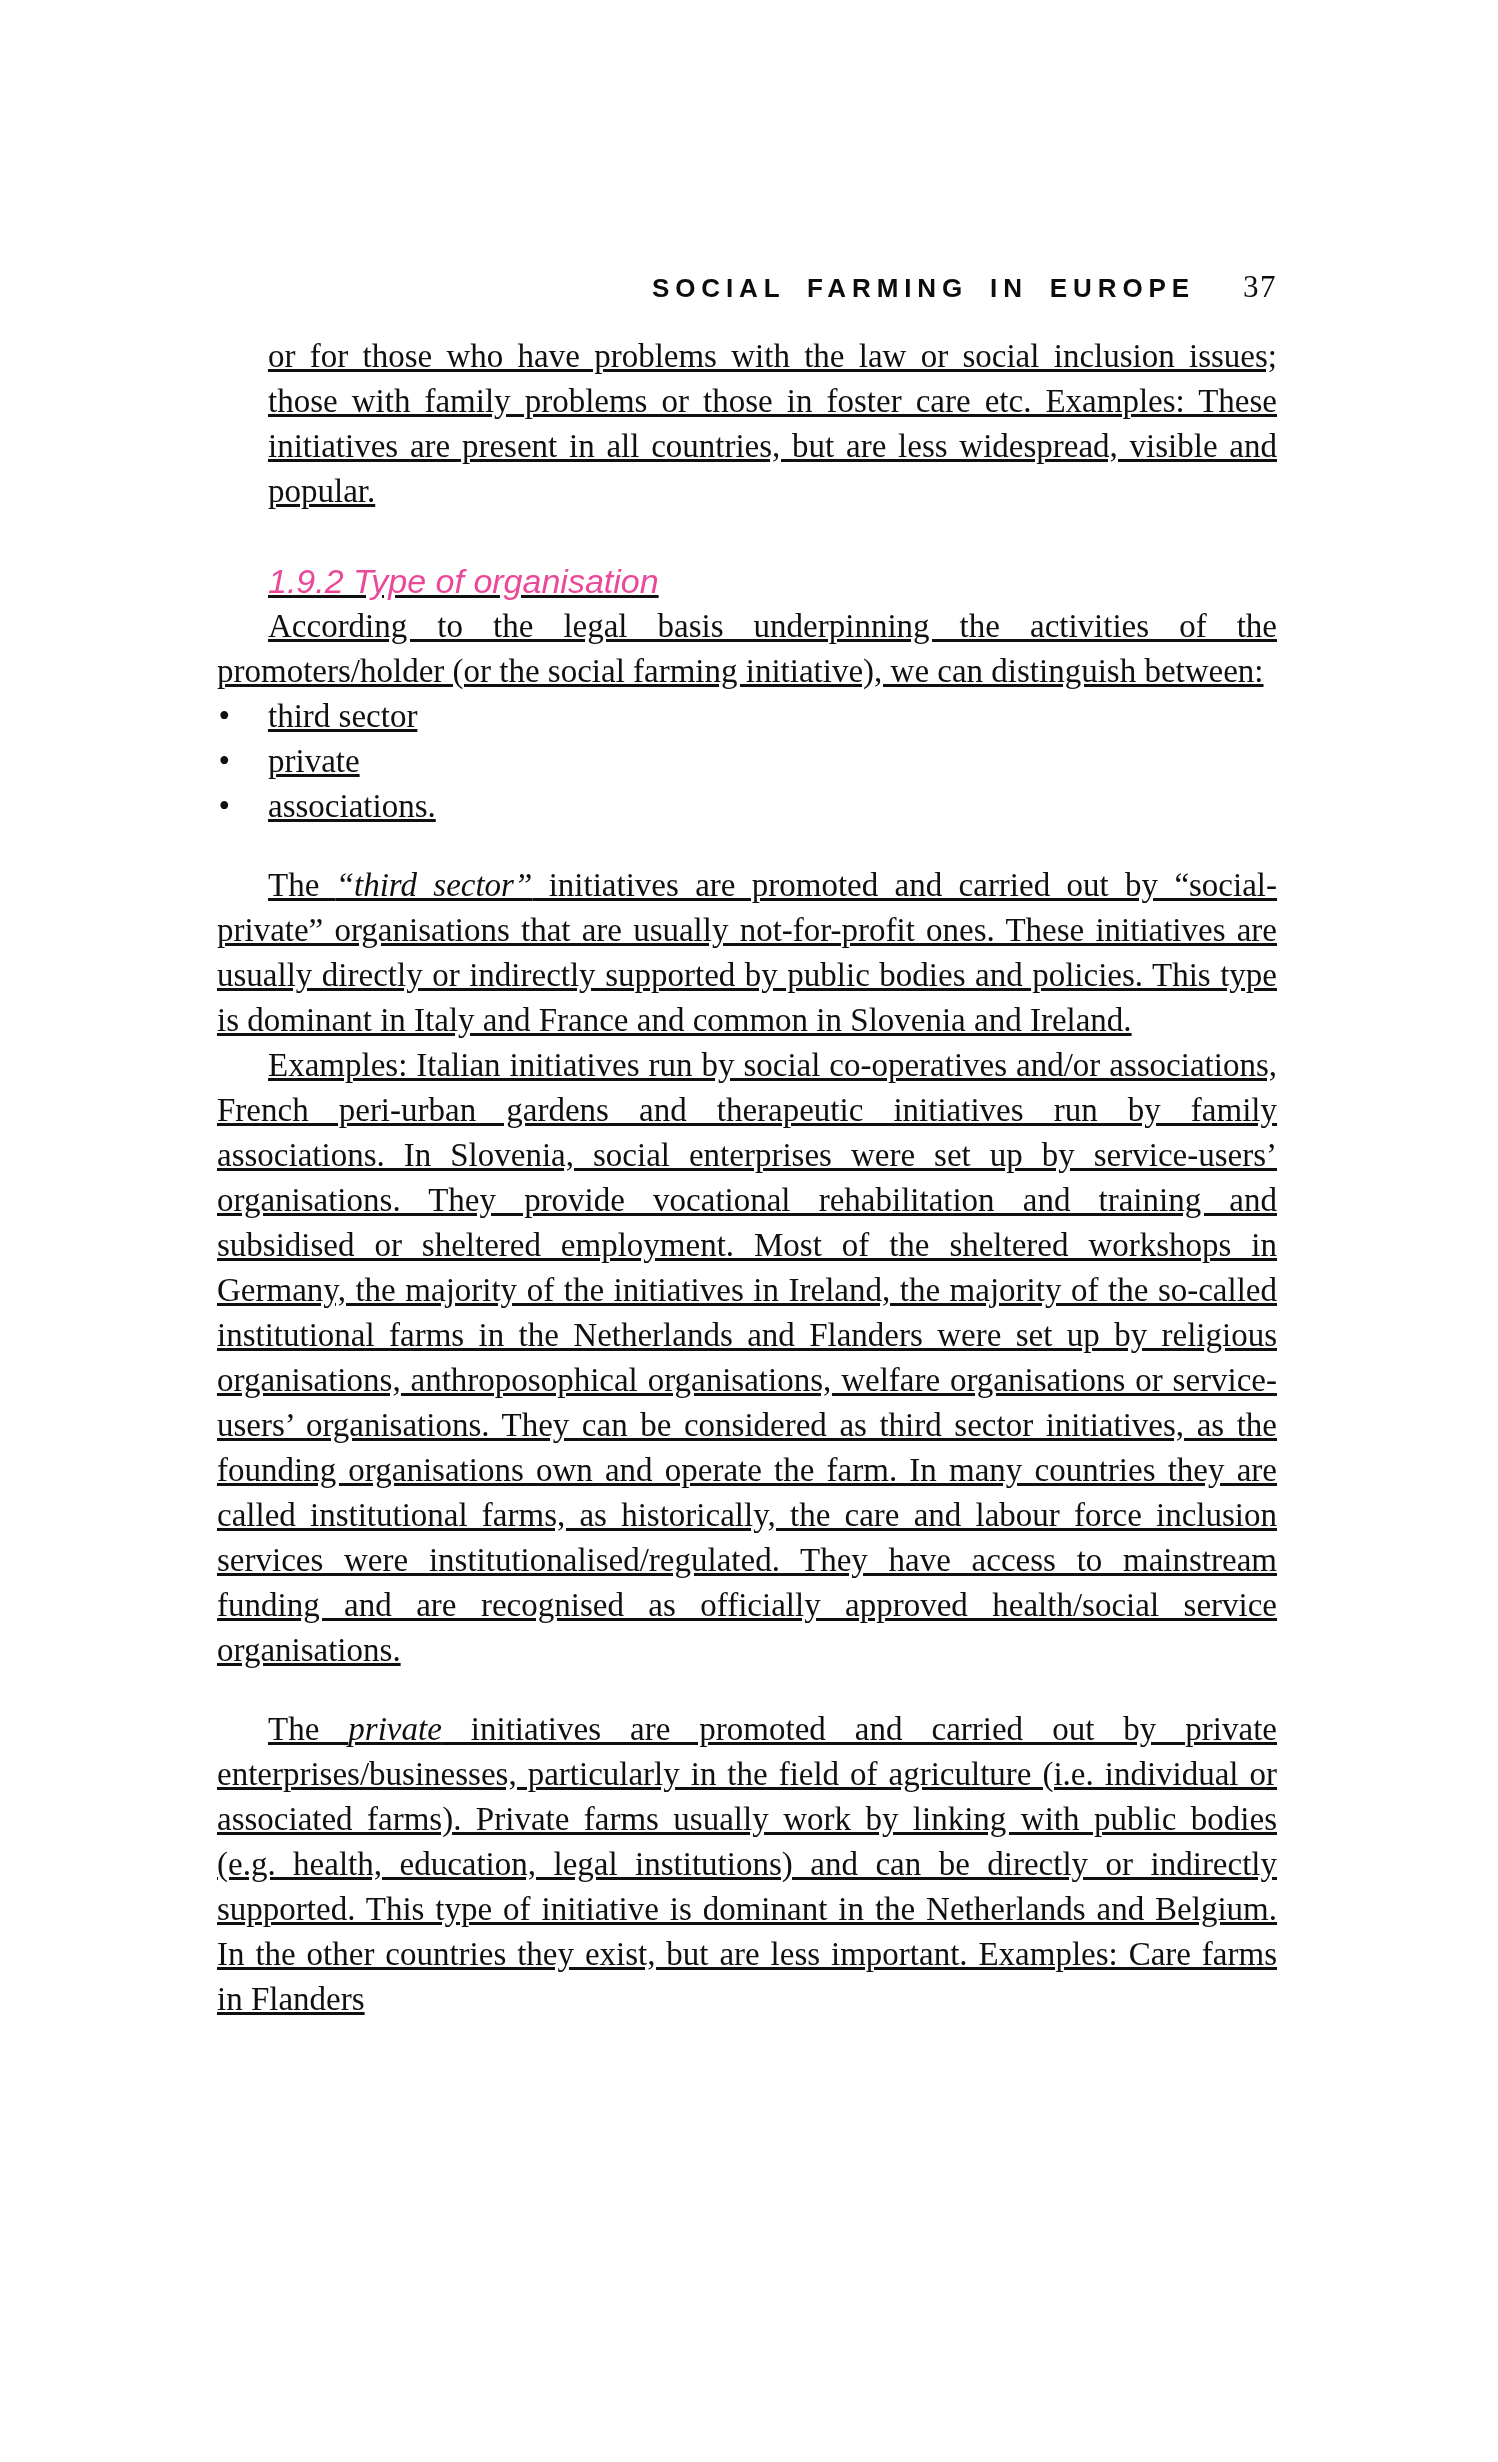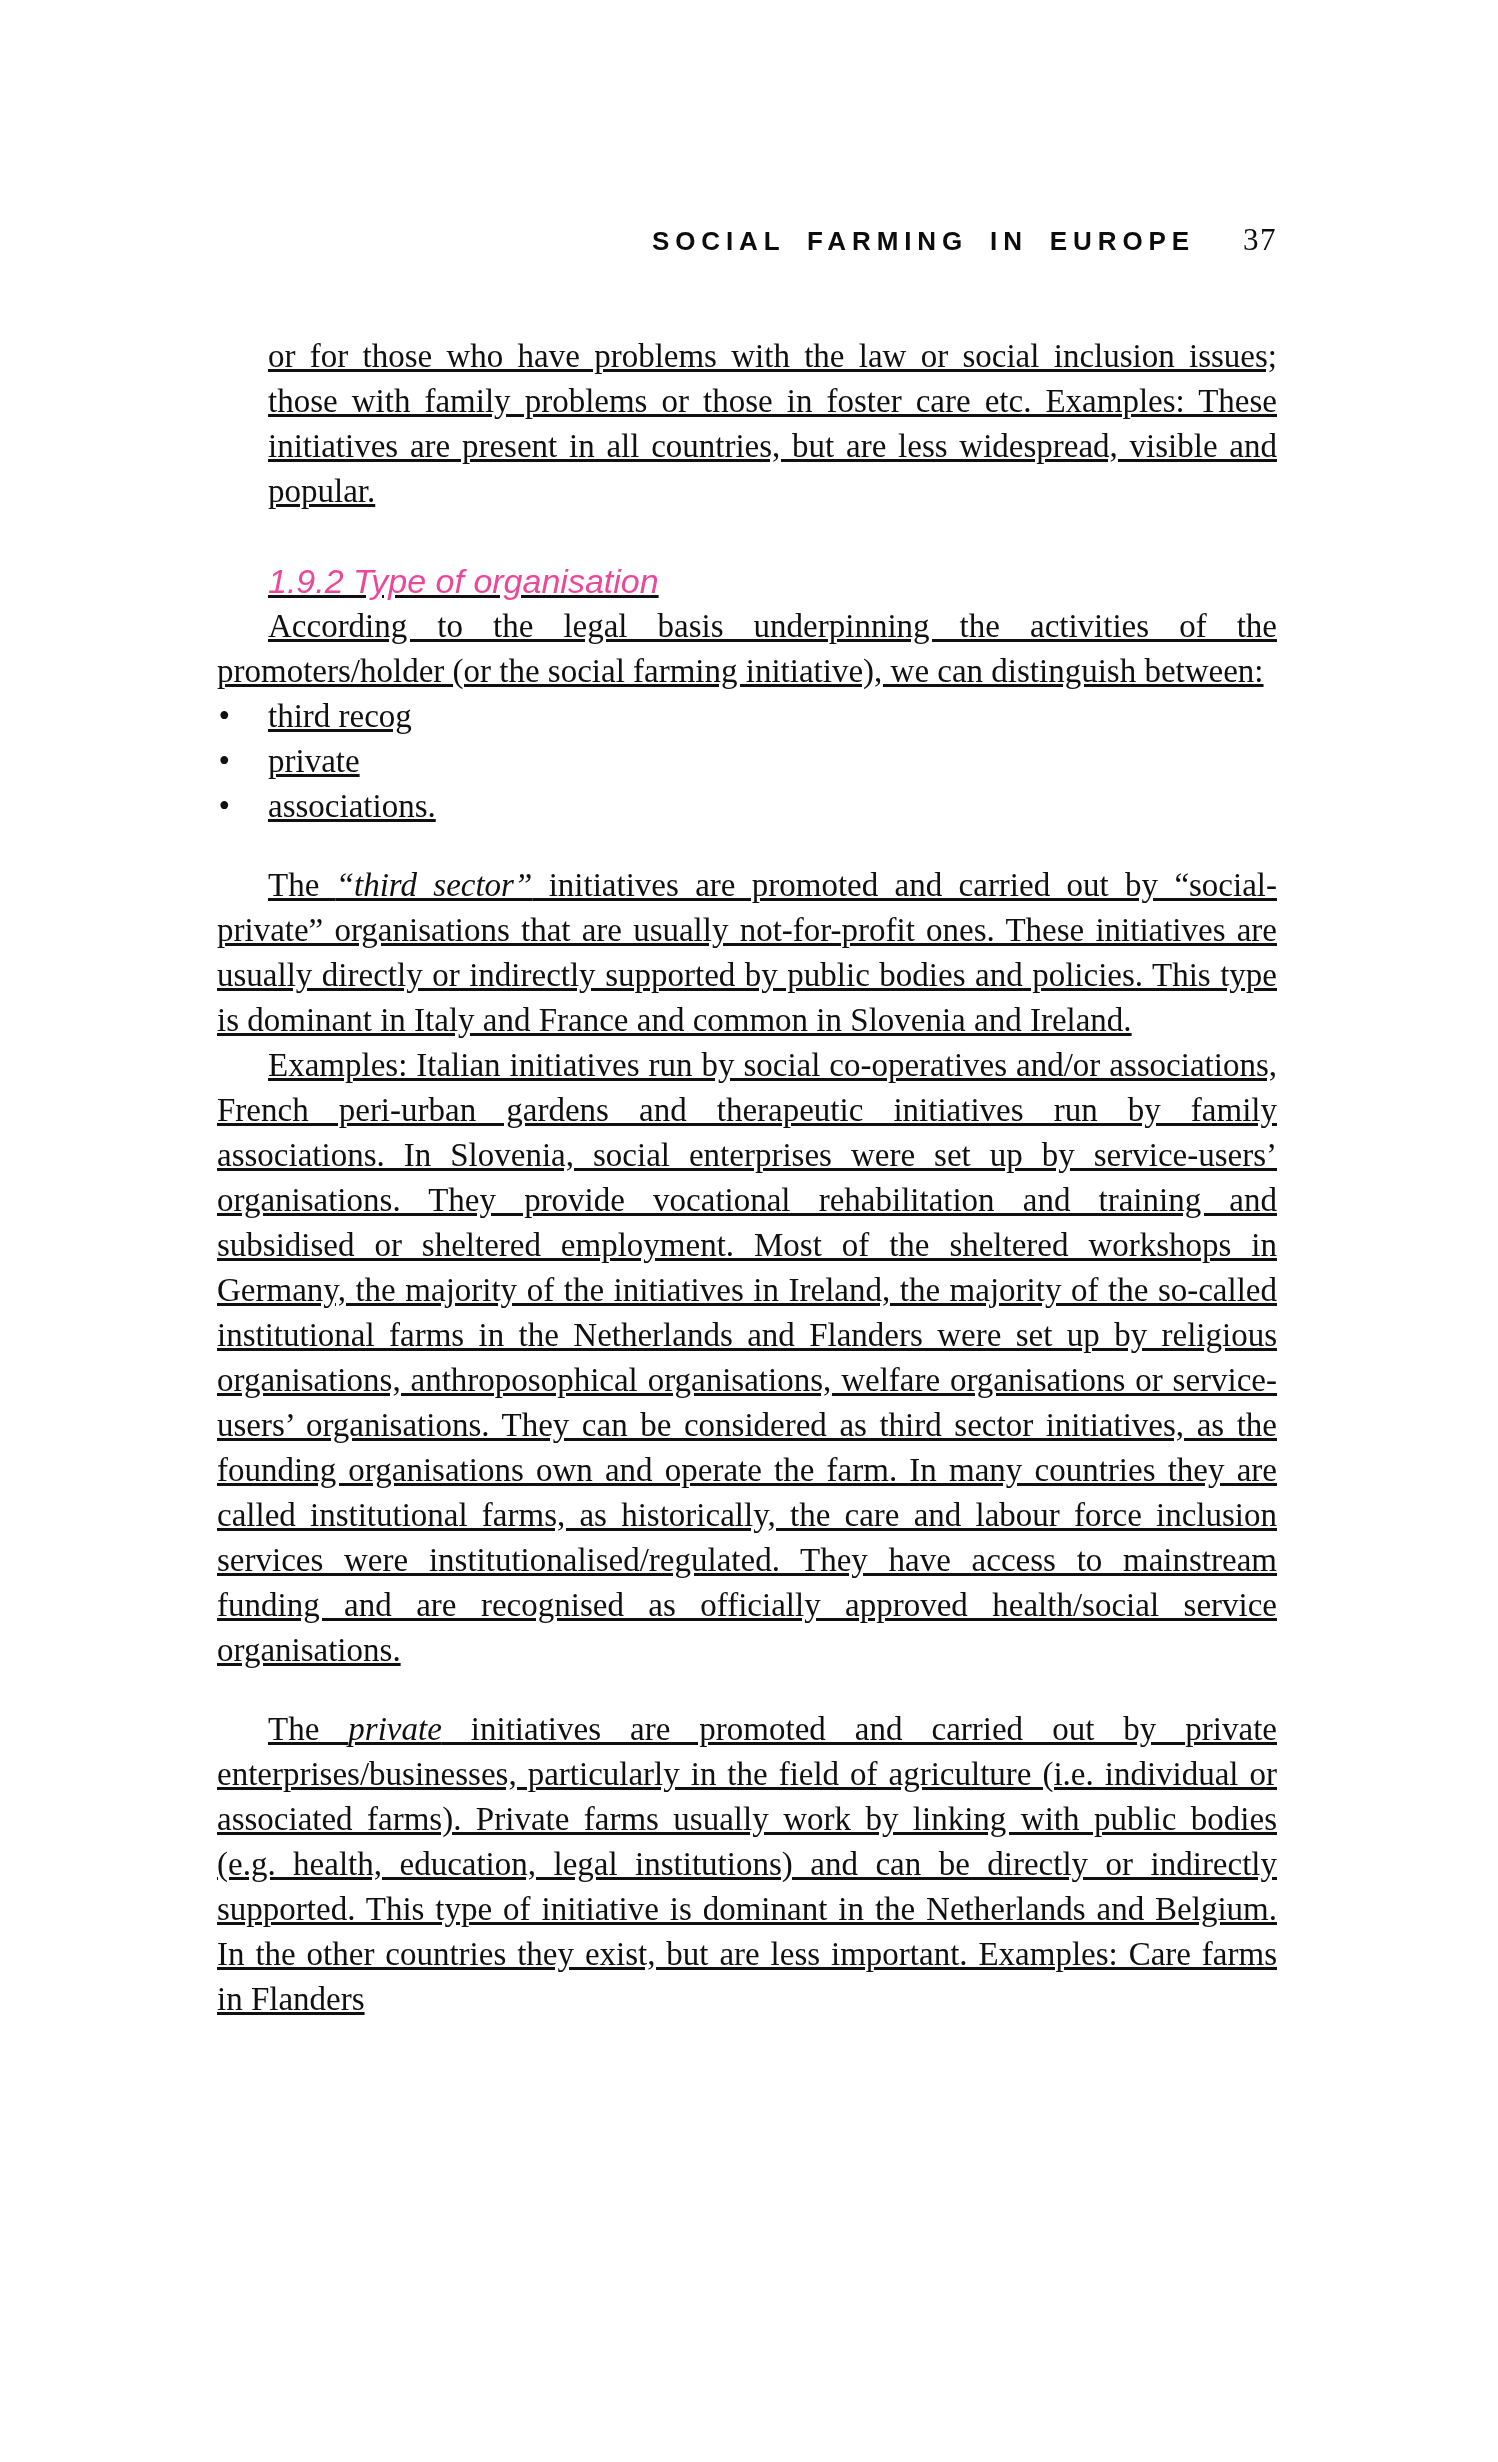--- a/index.html
+++ b/index.html
@@ -33,20 +33,21 @@
     word-spacing: 8.8px;
     white-space: nowrap;
     color: #0d0d0d;
   }
   .rh-page {
     font-family: "Liberation Serif", serif;
     font-size: 31px;
     letter-spacing: 1.5px;
     margin-left: 48px;
     color: #0d0d0d;
+    margin-top: 47px;
   }
   
   .column {
     position: absolute;
     left: 217px;
     top: 334px;
     width: 1060px;
     font-family: "Liberation Serif", serif;
     font-size: 33px;
     line-height: 45px;
@@ -100,21 +101,21 @@
 
     <p class="para cont">or for those who have problems with the law or social inclusion issues; those with family problems or those in foster care etc. Examples: These initiatives are present in all countries, but are less widespread, visible and popular.</p>
 
     <h2 class="subheading">1.9.2 Type of organisation</h2>
 
     <p class="para indent">According to the legal basis underpinning the activities of the promoters/holder (or the social farming initiative), we can distin­guish between:</p>
 
     <ul class="bullets">
       <li>
         <span class="marker">•</span>
-        <span>third recog</span>
+        <span>third sector</span>
       </li>
       <li>
         <span class="marker">•</span>
         <span>private</span>
       </li>
       <li>
         <span class="marker">•</span>
         <span>associations.</span>
       </li>
     </ul>

